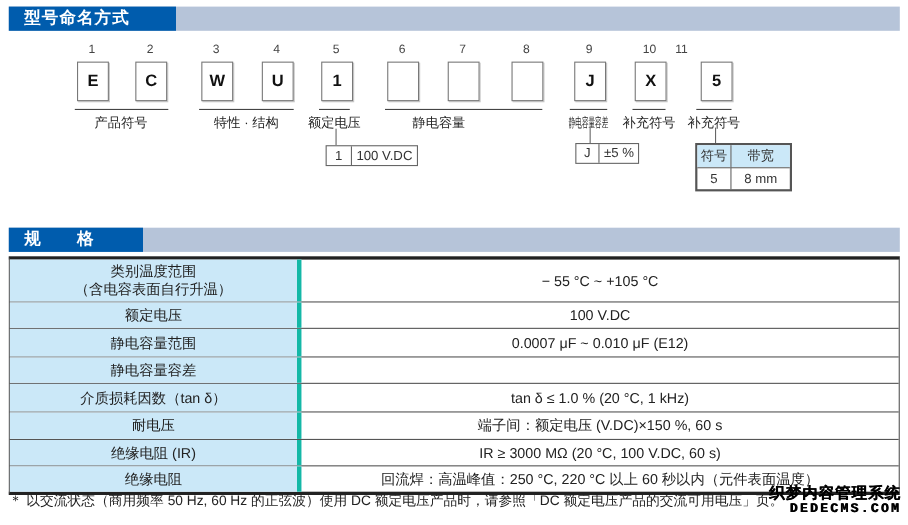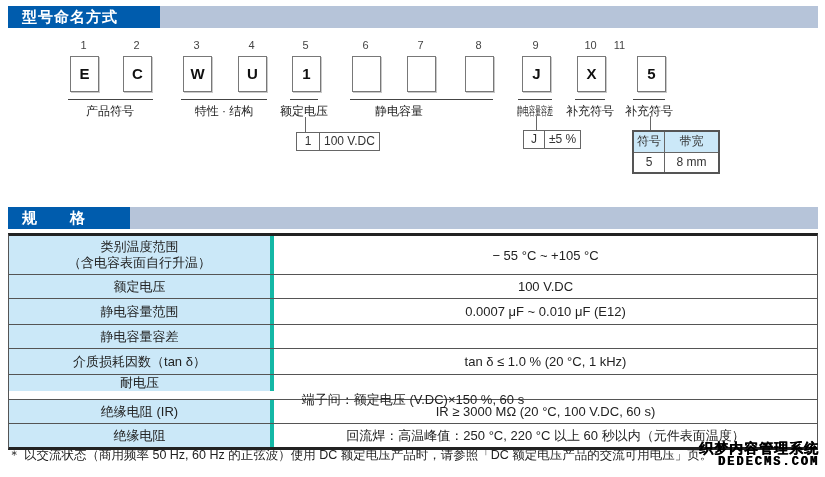--- a/index.html
+++ b/index.html
@@ -147,21 +147,21 @@
       <div class="lbl">静电容量范围</div>
       <div class="val">0.0007 μF ~ 0.010 μF (E12)</div>
     </div>
     <div class="srow" style="height:23px;">
       <div class="lbl">静电容量容差</div>
     </div>
     <div class="srow" style="height:25px;">
       <div class="lbl">介质损耗因数（tan δ）</div>
       <div class="val">tan δ ≤ 1.0 % (20 °C, 1 kHz)</div>
     </div>
-    <div class="srow" style="height:24px;flex-direction:column;">
+    <div class="srow" style="height:24px;">
       <div class="lbl">耐电压</div>
       <div class="val">端子间：额定电压 (V.DC)×150 %, 60 s</div>
     </div>
     <div class="srow" style="height:23px;">
       <div class="lbl">绝缘电阻 (IR)</div>
       <div class="val">IR ≥ 3000 MΩ (20 °C, 100 V.DC, 60 s)</div>
     </div>
     <div class="srow" style="height:23px;">
       <div class="lbl">绝缘电阻</div>
       <div class="val">回流焊：高温峰值：250 °C, 220 °C 以上 60 秒以内（元件表面温度）</div>

